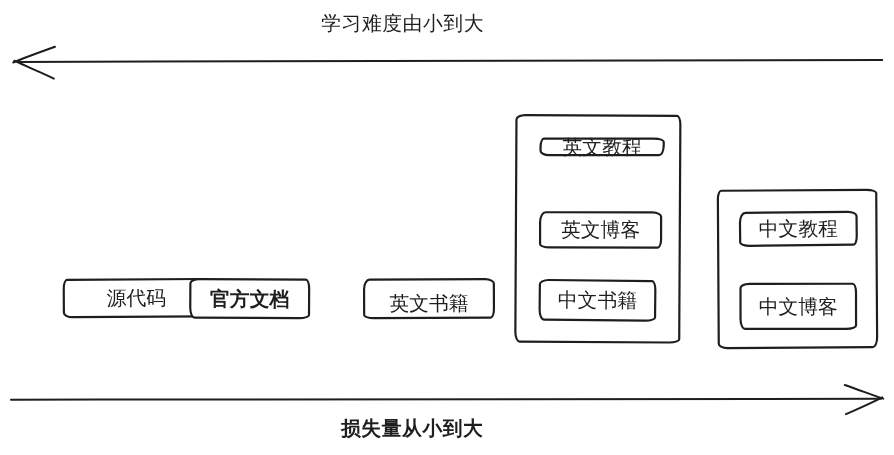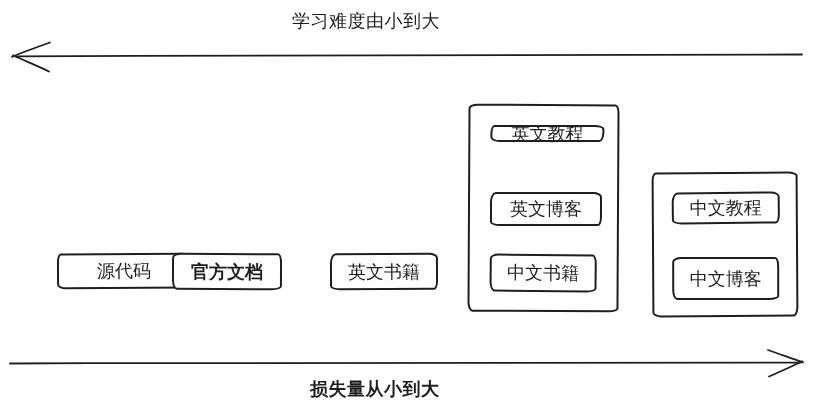--- a/index.html
+++ b/index.html
@@ -44,21 +44,21 @@
     font-size:18px;
     white-space:nowrap;
   }
   
   .r1{border-radius:4px 10px 5px 9px / 9px 4px 10px 5px; transform:rotate(-0.35deg);}
   .r2{border-radius:9px 4px 10px 5px / 5px 9px 4px 10px; transform:rotate(0.3deg);}
   .r3{border-radius:6px 9px 4px 10px / 10px 5px 9px 4px; transform:rotate(-0.25deg);}
   .group{background:transparent;}
   .box-source   {left:13px;  top:253px; width:134px; height:36px;margin-left:44px;}
   .box-docs     {left:172px; top:253px; width:110px; height:37px;font-weight:bold;}
-  .box-enbooks  {left:330px; top:253px; width:108px; height:37px;}
+  .box-enbooks  {left:330px; top:253px; width:120px; height:37px;align-items:flex-end;}
   .group-en     {left:468px; top:104px; width:151px; height:208px;}
   .box-entut    {left:20px;  top:19px;  width:114px; height:17px;}
   .box-enblog   {left:20px;  top:86px;  width:112px; height:34px;}
   .box-cnbooks  {left:20px;  top:148px; width:107px; height:38px;}
   .group-cn     {left:652px; top:172px; width:146px; height:145px;}
   .box-cntut    {left:18px;  top:18px;  width:108px; height:32px;}
   .box-cnblog   {left:18px;  top:83px;  width:107px; height:43px;}
   .group .sketch-box{position:absolute;}
 </style>
 </head>

